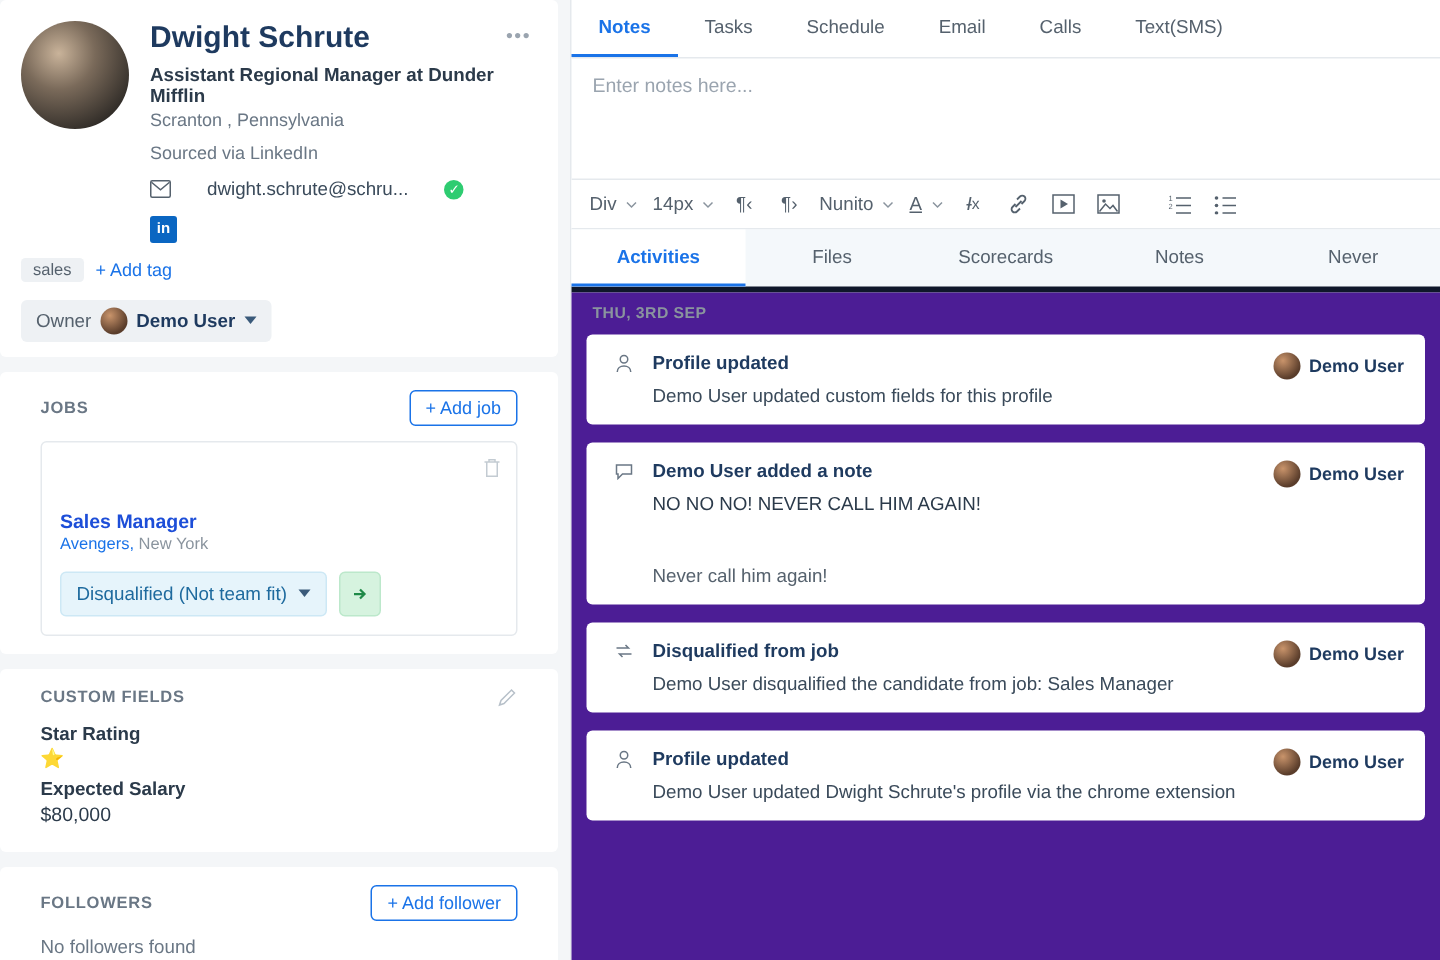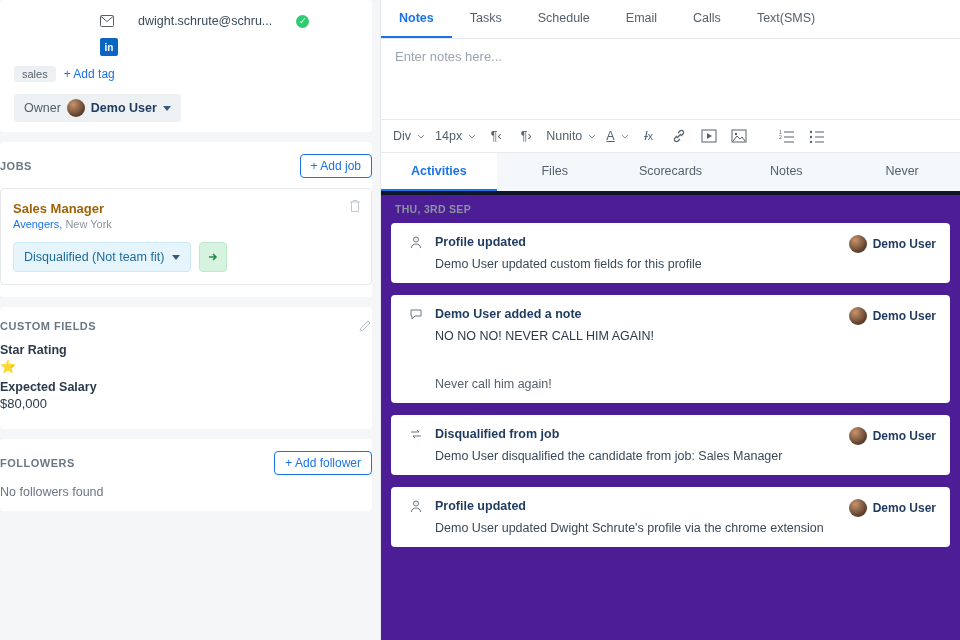--- a/index.html
+++ b/index.html
@@ -22,26 +22,26 @@
 .socials { margin-left: 86px; margin-bottom: 10px; }
 .li-badge { width: 18px; height: 18px; background: #0a66c2; color: #fff; font-size: 10px; font-weight: 700; display: inline-flex; align-items: center; justify-content: center; border-radius: 2px; }
 .tag-row { display: flex; align-items: center; gap: 8px; margin-bottom: 12px; margin-top: 4px; }
 .chip { background: #eef1f4; color: #55616d; font-size: 11px; padding: 2px 8px; border-radius: 3px; }
 .add-tag { color: #1a73e8; font-size: 12px; cursor: pointer; }
 .owner-pill { display: inline-flex; align-items: center; gap: 6px; background: #eef1f4; border-radius: 4px; padding: 5px 10px; font-size: 12.5px; }
 .owner-pill .label { color: #55616d; }
 .owner-pill .name { font-weight: 700; color: #1e3a5f; }
 .mini-avatar { width: 18px; height: 18px; border-radius: 50%; background: radial-gradient(circle at 35% 30%, #c9946b 0%, #5a3d2b 70%); }
 .caret-down { display: inline-block; width: 0; height: 0; border-left: 4px solid transparent; border-right: 4px solid transparent; border-top: 5px solid #3a5a7a; }
-.section { padding: 12px 0; }
+.section { padding: 12px 27px; }
 .section-header { display: flex; justify-content: space-between; align-items: center; margin-bottom: 10px; }
 .section-title { font-size: 11px; color: #6a7785; letter-spacing: 0.5px; font-weight: 600; }
 .btn-outline { border: 1px solid #1a73e8; color: #1a73e8; background: #fff; padding: 4px 10px; border-radius: 4px; font-size: 12px; cursor: pointer; }
 .job-box { border: 1px solid #e5e9ed; border-radius: 4px; padding: 12px; position: relative; }
-.job-title { color: #a16207; font-weight: 700; font-size: 13px; }
+.job-title { color: #1d4ed8; font-weight: 700; font-size: 13px; margin-top: 33px; }
 .job-sub { font-size: 11px; margin-top: 2px; }
 .job-sub .company { color: #1a73e8; }
 .job-sub .loc { color: #8a949e; }
 .trash { position: absolute; right: 10px; top: 10px; color: #c3cbd2; cursor: pointer; }
 .job-status-row { display: flex; gap: 8px; margin-top: 12px; }
 .status-pill { background: #e6f4fb; border: 1px solid #cde8f5; color: #1e6a9e; padding: 6px 10px; border-radius: 4px; font-size: 12.5px; display: inline-flex; align-items: center; gap: 8px; cursor: pointer; }
 .advance { background: #d6f3df; border: 1px solid #bce8cb; color: #1f8a48; width: 28px; height: 30px; border-radius: 4px; display: inline-flex; align-items: center; justify-content: center; cursor: pointer; }
 .edit-icon { color: #b7c0c9; cursor: pointer; }
 .cf-label { font-size: 12.5px; font-weight: 700; color: #2b3a4a; margin-top: 6px; }
 .cf-value { font-size: 13px; color: #2b3a4a; margin-top: 2px; margin-bottom: 6px; }
@@ -70,20 +70,30 @@
 .feed-body .mini { color: #55616d; margin-top: 34px; display: block; }
 svg { display: block; }
 </style>
 </head>
 <body>
 
 <div class="app">
 
   <div class="left">
     <div class="card profile-card">
+      <div class="profile-top">
+        <div class="avatar"></div>
+        <div style="flex:1;">
+          <div class="profile-name">Dwight Schrute</div>
+          <div class="profile-sub">Assistant Regional Manager at Dunder Mifflin</div>
+          <div class="profile-loc">Scranton , Pennsylvania</div>
+          <div class="profile-src">Sourced via LinkedIn</div>
+        </div>
+        <div class="profile-more">•••</div>
+      </div>
       <div class="email-row">
         <span>
           <svg width="14" height="12" viewBox="0 0 14 12">
               <rect x="0.5" y="0.5" width="13" height="11" rx="1" fill="none" stroke="#55616d"></rect>
               <path d="M1 1.5 L7 6.5 L13 1.5" fill="none" stroke="#55616d"></path>
             </svg>
         </span>
         <span>dwight.schrute@schru...</span>
         <span class="verified">✓</span>
       </div>

